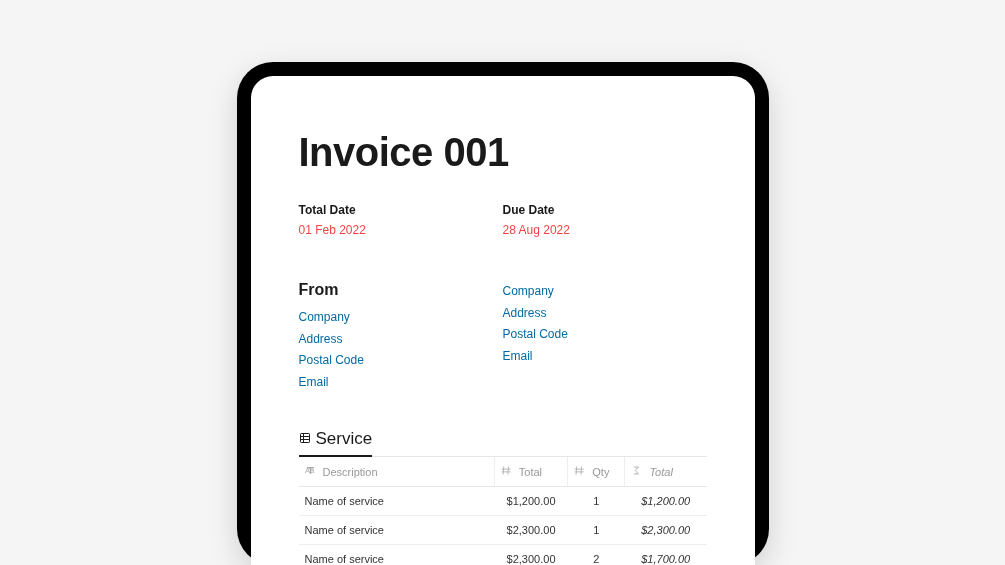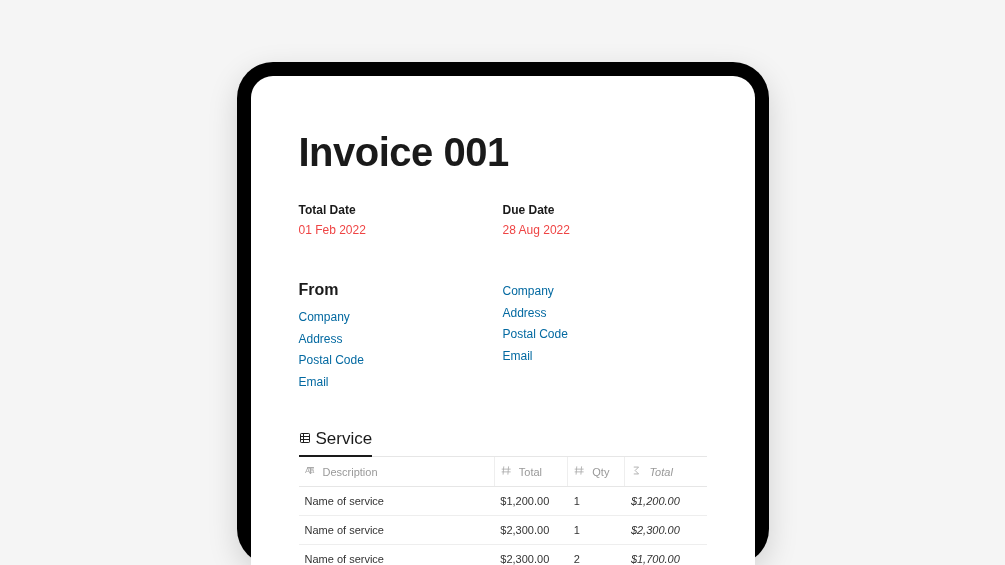--- a/index.html
+++ b/index.html
@@ -90,21 +90,21 @@
   table.services th:last-child { border-right: none; }
   table.services td {
     padding: 8px 6px;
     border-bottom: 1px solid #eee;
     color: #333;
   }
   .th-inner { display: inline-flex; align-items: center; gap: 7px; }
   .th-inner svg { width: 11px; height: 11px; color: #aaa; flex-shrink: 0; }
   .col-price, .col-qty, .col-total { text-align: right; }
   th.col-price, th.col-qty, th.col-total { text-align: left; }
-  td.col-price, td.col-qty, td.col-total { text-align: left; }
+  td.col-price, td.col-qty, td.col-total { text-align: center; }
   .col-desc { width: 48%; }
   .col-price { width: 18%; }
   .col-qty { width: 14%; }
   .col-total { width: 20%; font-style: italic; }
   .sum-row td { border-bottom: none; padding-top: 10px; }
   .sum-value {
     font-size: 12px;
     font-weight: 600;
     color: #1a1a1a;
     text-align: right;

